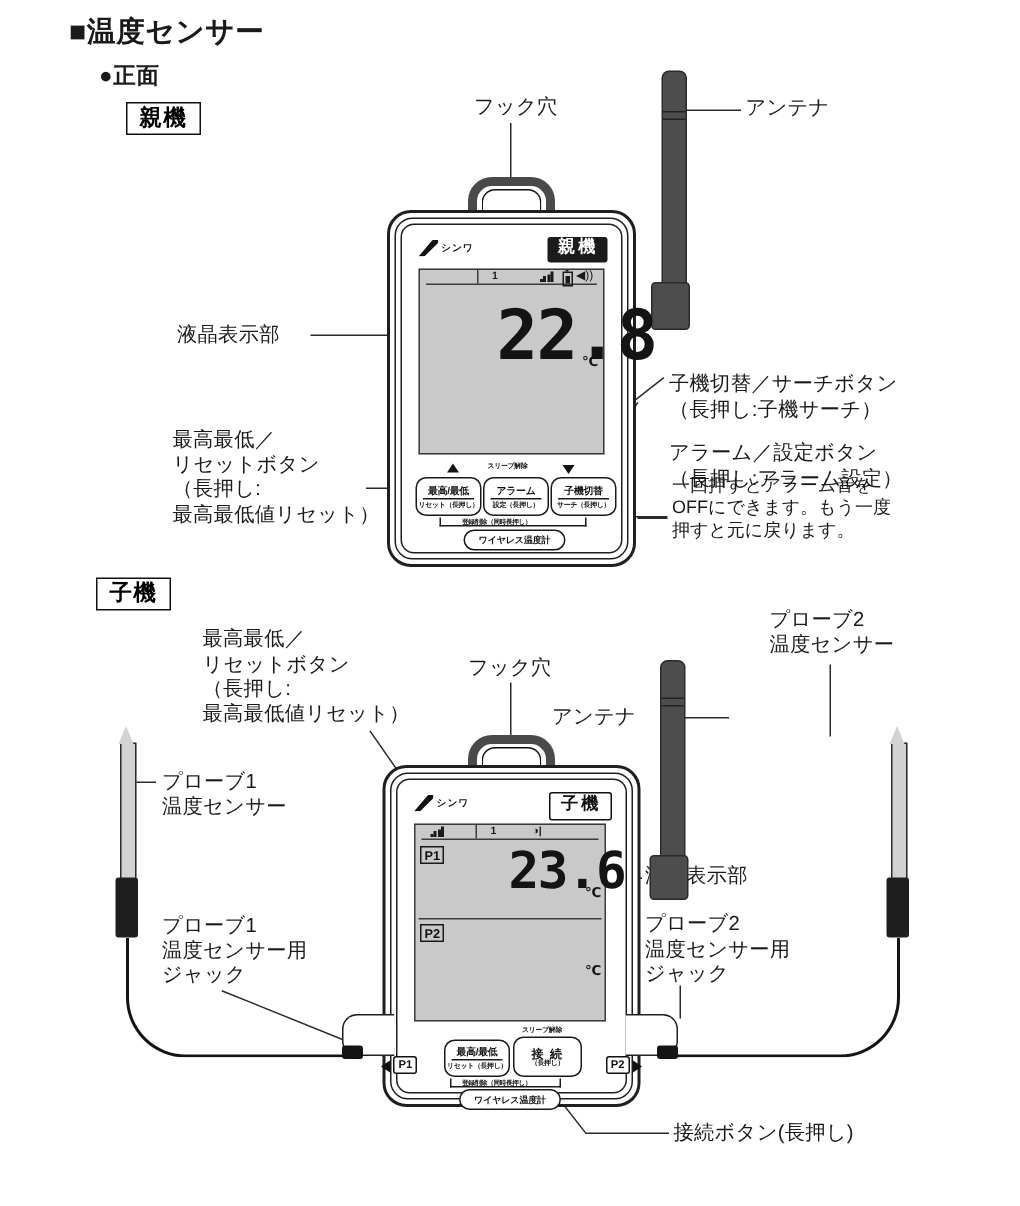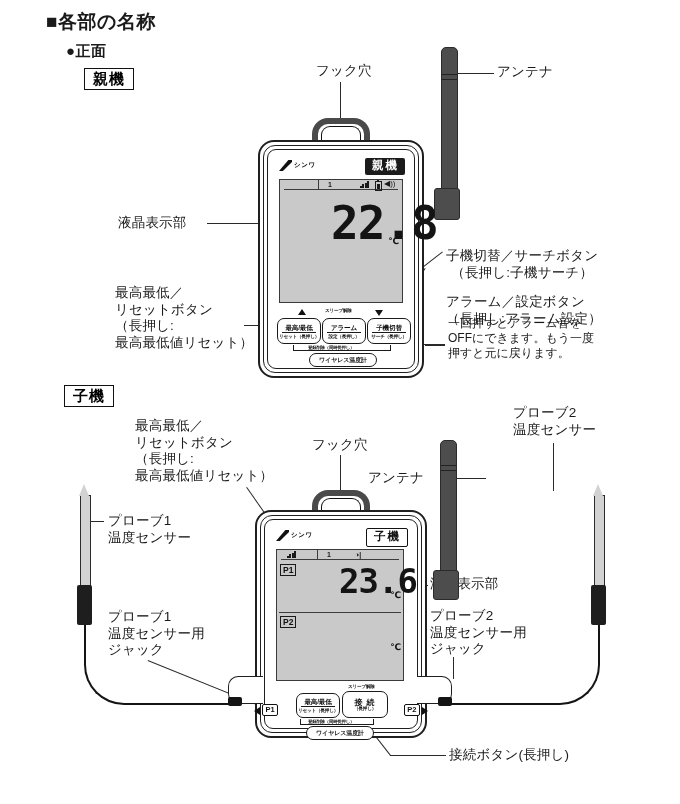--- a/index.html
+++ b/index.html
@@ -124,42 +124,42 @@
 
   .pjack{
     position:absolute;border:1.4px solid #111;border-radius:2px;background:#fff;
     font-size:7.5px;font-weight:bold;line-height:1;padding:1.4px 2.6px;color:#111;
   }
   .jarrow{position:absolute;width:0;height:0;}
 </style>
 </head>
 <body>
 
-<div class="abs txt" id="sec-head">■各部の名称</div>
+<div class="abs txt" id="sec-head">■温度センサー</div>
 <div class="abs txt" id="sub-head">●正面</div>
 
 <div class="abs boxlabel" style="left:84px;top:68px;">親機</div>
 <div class="abs boxlabel" style="left:64px;top:385px;">子機</div>
 
 <div class="abs txt" style="left:316px;top:63px;">フック穴</div>
 <div class="ln lnv" style="left:340px;top:82px;height:40px;"></div>
 
 <div class="abs txt" style="left:497px;top:64px;">アンテナ</div>
 <div class="ln lnh" style="left:452px;top:73px;width:42px;"></div>
 
 <div class="abs txt" style="left:118px;top:215px;">液晶表示部</div>
 <div class="ln lnh" style="left:207px;top:223px;width:90px;"></div>
 
 <div class="abs txt" style="left:115px;top:285px;">最高最低／
 リセットボタン
 （長押し:
 最高最低値リセット）</div>
 <div class="ln lnh" style="left:244px;top:325px;width:48px;"></div>
 
-<div class="abs txt" style="left:446px;top:248px;text-align:center;">子機切替／サーチボタン
+<div class="abs txt" style="left:446px;top:248px;">子機切替／サーチボタン
 （長押し:子機サーチ）</div>
 <div class="diag" style="left:421px;top:268px;width:27px;transform:rotate(-38deg);"></div>
 <div class="diag" style="left:387px;top:322px;width:66px;transform:rotate(-55deg);"></div>
 
 <div class="abs txt" style="left:446px;top:294px;">アラーム／設定ボタン
 （長押し:アラーム設定）</div>
 <div class="abs txt-sm" style="left:448px;top:316px;">一回押すとアラーム音を
 OFFにできます。もう一度
 押すと元に戻ります。</div>
 <div class="ln lnh" style="left:425px;top:344px;width:20px;height:2px;"></div>

